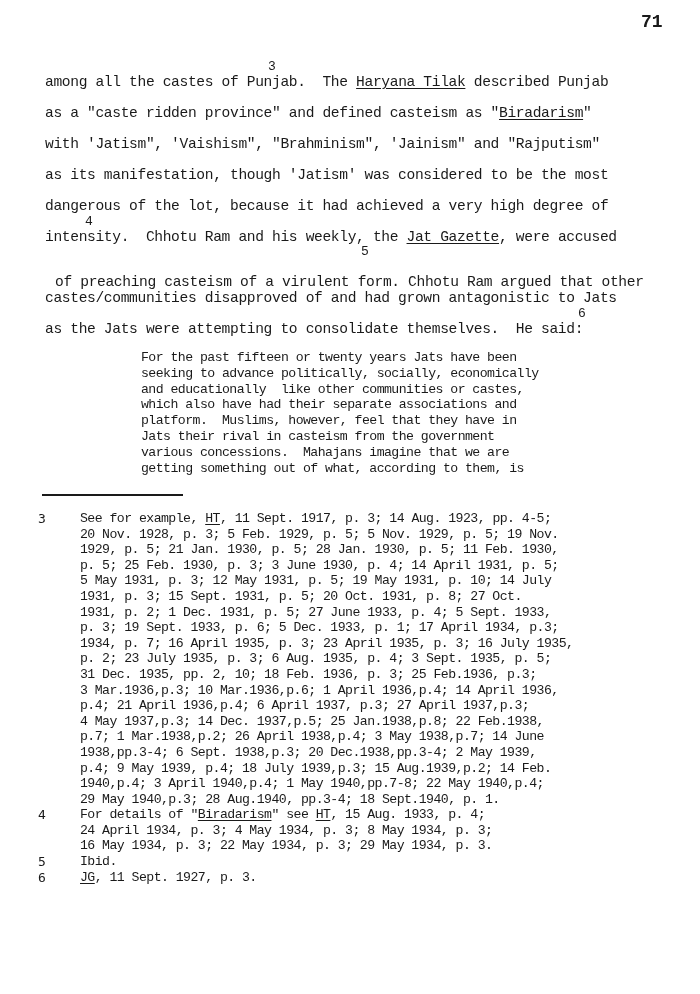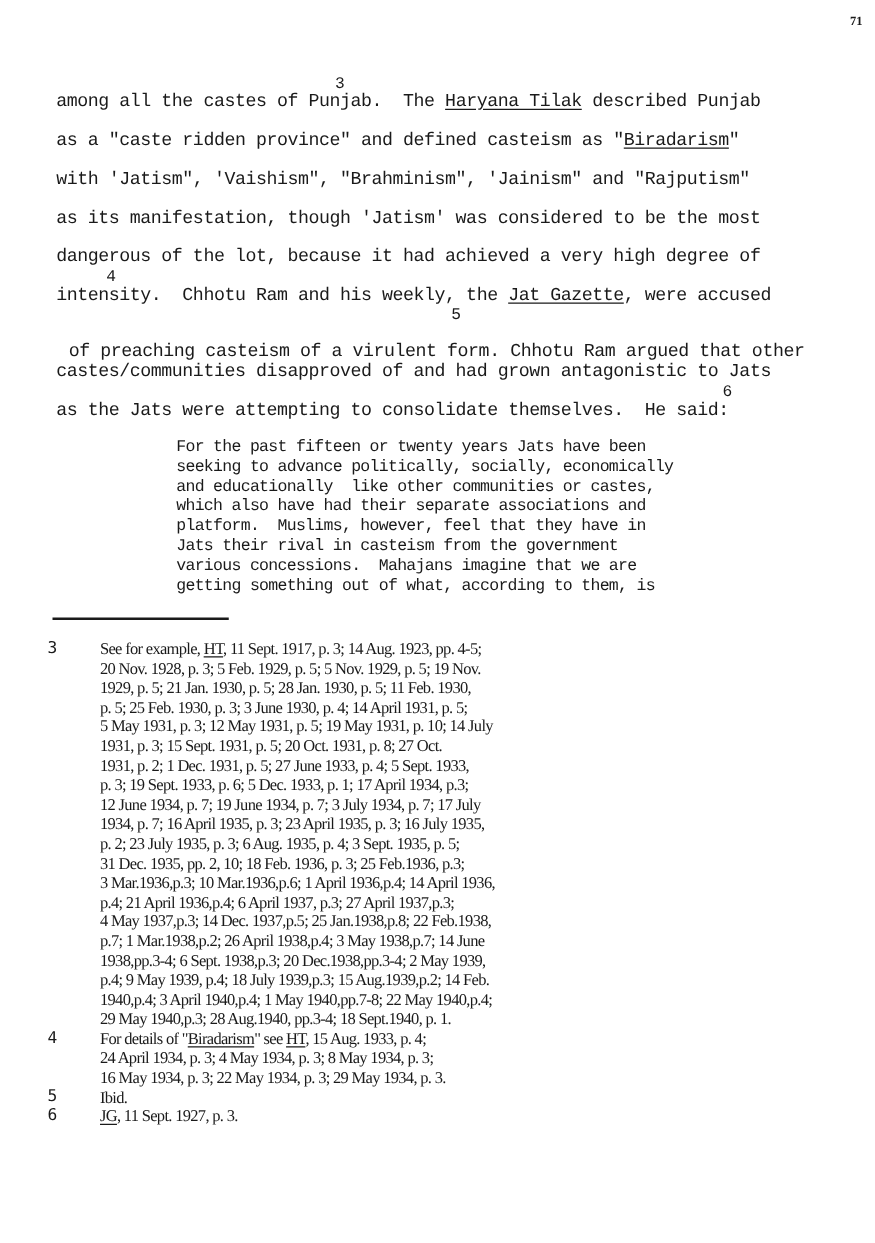--- a/index.html
+++ b/index.html
@@ -4,21 +4,21 @@
 <style>
   html, body { margin: 0; padding: 0; background: #ffffff; }
   body {
     width: 700px; height: 994px; position: relative; overflow: hidden;
     color: #1a1a1a;
     font-family: "Liberation Mono", "DejaVu Sans Mono", monospace;
   }
   .page { position: absolute; left: 0; top: 0; width: 700px; height: 994px; background: #fff; }
   .page-number {
     position: absolute; left: 641px; top: 12px;
-    font-family: Liberation Serif, serif; font-weight: bold; font-size: 10px; margin-left: 39px;
+    font-family: Liberation Mono, monospace; font-weight: bold; font-size: 18px;
   }
   .body-text {
     position: absolute; left: 45px; top: 70px; width: 650px;
   }
   .body-line {
     position: absolute; left: 0; white-space: pre;
     font-size: 14.6px; letter-spacing: -0.35px; line-height: 16px;
   }
   .fn-ref {
     position: absolute; font-size: 13px; line-height: 13px;
@@ -33,21 +33,21 @@
   .separator {
     position: absolute; left: 42px; top: 494px; width: 141px; height: 0;
     border-top: 2px solid #1a1a1a;
   }
   .footnotes { position: absolute; left: 38px; top: 511px; width: 660px; }
   .fn { position: relative; }
   .fn-num {
     position: absolute; left: 0; top: 0;
     font-family: "DejaVu Sans Mono", monospace; font-size: 13px; line-height: 15.6px;
   }
-  .fn-lines { margin-left: 42px; font-family: Liberation Serif, serif; }
+  .fn-lines { margin-left: 42px; }
   .fn-line {
     white-space: pre; font-size: 13.2px; line-height: 15.6px; letter-spacing: -0.55px;
   }
 </style>
 </head>
 <body>
 
 <div class="page">
 
   <div class="page-number">71</div>
@@ -86,21 +86,20 @@
         <span class="fn-num">3</span>
         <div class="fn-lines">
           <div class="fn-line"><span>See for example, </span><span class="u">HT</span><span>, 11 Sept. 1917, p. 3; 14 Aug. 1923, pp. 4-5;</span></div>
           <div class="fn-line"><span>20 Nov. 1928, p. 3; 5 Feb. 1929, p. 5; 5 Nov. 1929, p. 5; 19 Nov.</span></div>
           <div class="fn-line"><span>1929, p. 5; 21 Jan. 1930, p. 5; 28 Jan. 1930, p. 5; 11 Feb. 1930,</span></div>
           <div class="fn-line"><span>p. 5; 25 Feb. 1930, p. 3; 3 June 1930, p. 4; 14 April 1931, p. 5;</span></div>
           <div class="fn-line"><span>5 May 1931, p. 3; 12 May 1931, p. 5; 19 May 1931, p. 10; 14 July</span></div>
           <div class="fn-line"><span>1931, p. 3; 15 Sept. 1931, p. 5; 20 Oct. 1931, p. 8; 27 Oct.</span></div>
           <div class="fn-line"><span>1931, p. 2; 1 Dec. 1931, p. 5; 27 June 1933, p. 4; 5 Sept. 1933,</span></div>
           <div class="fn-line"><span>p. 3; 19 Sept. 1933, p. 6; 5 Dec. 1933, p. 1; 17 April 1934, p.3;</span></div>
-          <div class="fn-line"><span>12 June 1934, p. 7; 19 June 1934, p. 7; 3 July 1934, p. 7; 17 July</span></div>
           <div class="fn-line"><span>1934, p. 7; 16 April 1935, p. 3; 23 April 1935, p. 3; 16 July 1935,</span></div>
           <div class="fn-line"><span>p. 2; 23 July 1935, p. 3; 6 Aug. 1935, p. 4; 3 Sept. 1935, p. 5;</span></div>
           <div class="fn-line"><span>31 Dec. 1935, pp. 2, 10; 18 Feb. 1936, p. 3; 25 Feb.1936, p.3;</span></div>
           <div class="fn-line"><span>3 Mar.1936,p.3; 10 Mar.1936,p.6; 1 April 1936,p.4; 14 April 1936,</span></div>
           <div class="fn-line"><span>p.4; 21 April 1936,p.4; 6 April 1937, p.3; 27 April 1937,p.3;</span></div>
           <div class="fn-line"><span>4 May 1937,p.3; 14 Dec. 1937,p.5; 25 Jan.1938,p.8; 22 Feb.1938,</span></div>
           <div class="fn-line"><span>p.7; 1 Mar.1938,p.2; 26 April 1938,p.4; 3 May 1938,p.7; 14 June</span></div>
           <div class="fn-line"><span>1938,pp.3-4; 6 Sept. 1938,p.3; 20 Dec.1938,pp.3-4; 2 May 1939,</span></div>
           <div class="fn-line"><span>p.4; 9 May 1939, p.4; 18 July 1939,p.3; 15 Aug.1939,p.2; 14 Feb.</span></div>
           <div class="fn-line"><span>1940,p.4; 3 April 1940,p.4; 1 May 1940,pp.7-8; 22 May 1940,p.4;</span></div>

